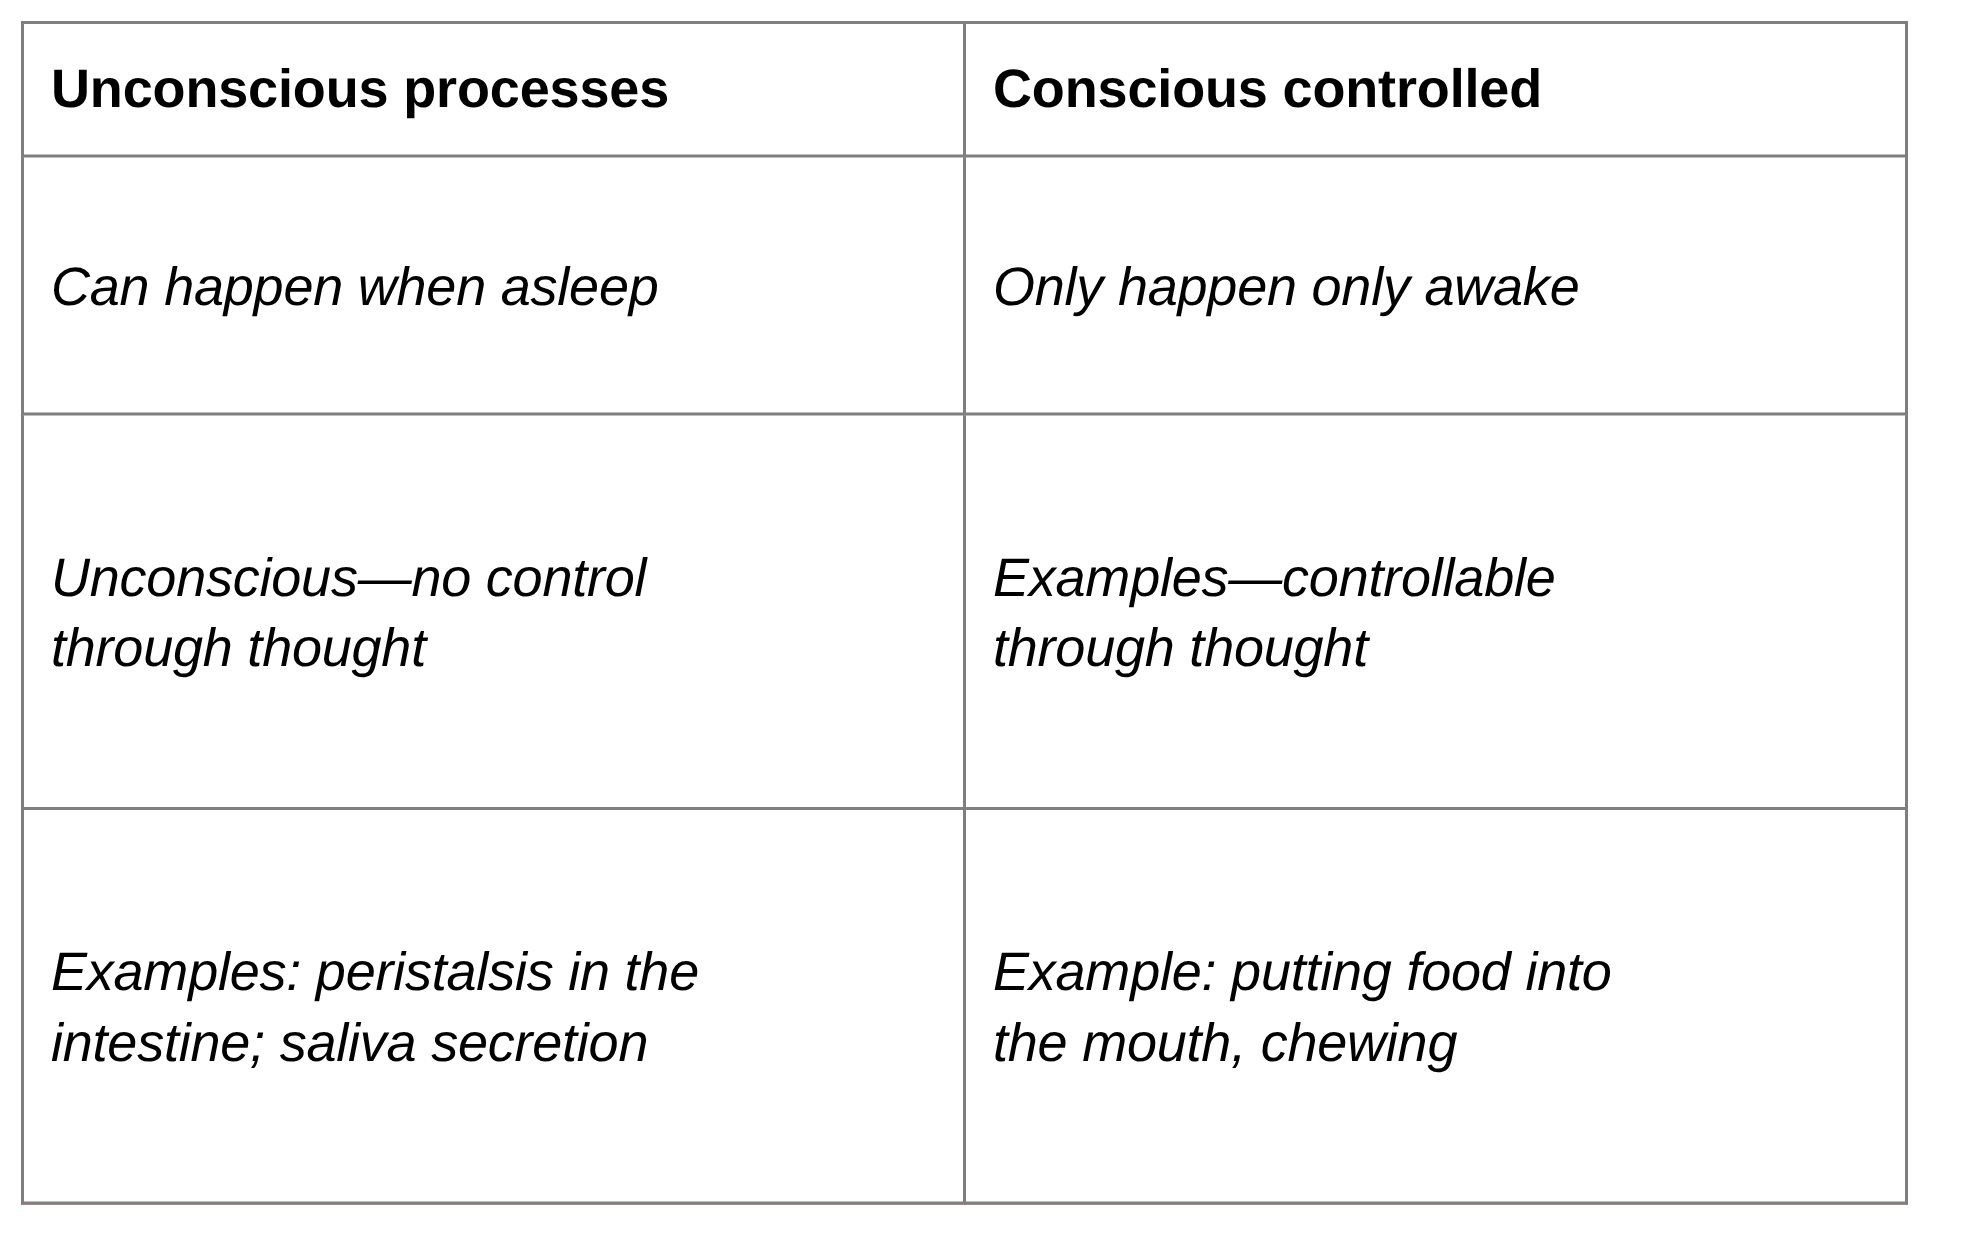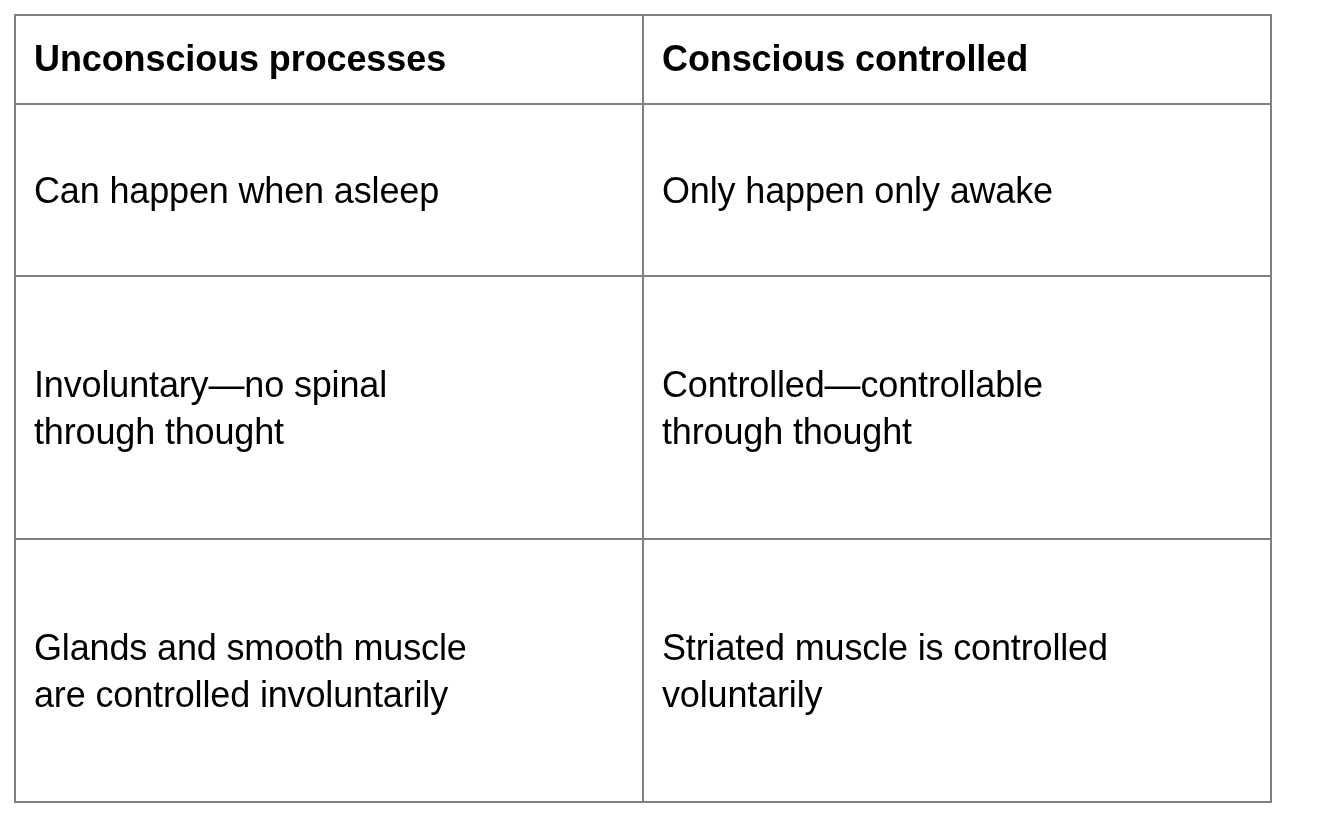--- a/index.html
+++ b/index.html
@@ -61,20 +61,21 @@
   
   tr[data-rowsize="single"] td { height: 93px; }
   tr[data-rowsize="double"] td { height: 143px; }
 
   .cell-text {
     display: block;
   }
   .cell-text .line {
     display: block;
     white-space: nowrap;
+    font-style: italic;
   }
 </style>
 </head>
 <body>
 
 <div id="comparison-table-wrap">
   <table class="comparison-table">
     <thead>
       <tr>
         <th>Unconscious processes</th>
@@ -92,44 +93,44 @@
         <td>
           <span class="cell-text">
             <span class="line">Only happen only awake</span>
           </span>
         </td>
       </tr>
 
       <tr data-rowsize="double">
         <td>
           <span class="cell-text">
-            <span class="line">Involuntary—no spinal</span>
+            <span class="line">Unconscious—no control</span>
             <span class="line">through thought</span>
           </span>
         </td>
         <td>
           <span class="cell-text">
-            <span class="line">Controlled—controllable</span>
+            <span class="line">Examples—controllable</span>
             <span class="line">through thought</span>
           </span>
         </td>
       </tr>
 
 
+
       <tr data-rowsize="double">
         <td>
           <span class="cell-text">
-            <span class="line">Glands and smooth muscle</span>
-            <span class="line">are controlled involuntarily</span>
+            <span class="line">Examples: peristalsis in the</span>
+            <span class="line">intestine; saliva secretion</span>
           </span>
         </td>
         <td>
           <span class="cell-text">
-            <span class="line">Striated muscle is controlled</span>
-            <span class="line">voluntarily</span>
+            <span class="line">Example: putting food into</span>
+            <span class="line">the mouth, chewing</span>
           </span>
         </td>
       </tr>
-
 
     </tbody>
   </table>
 </div>
 
 </body></html>

